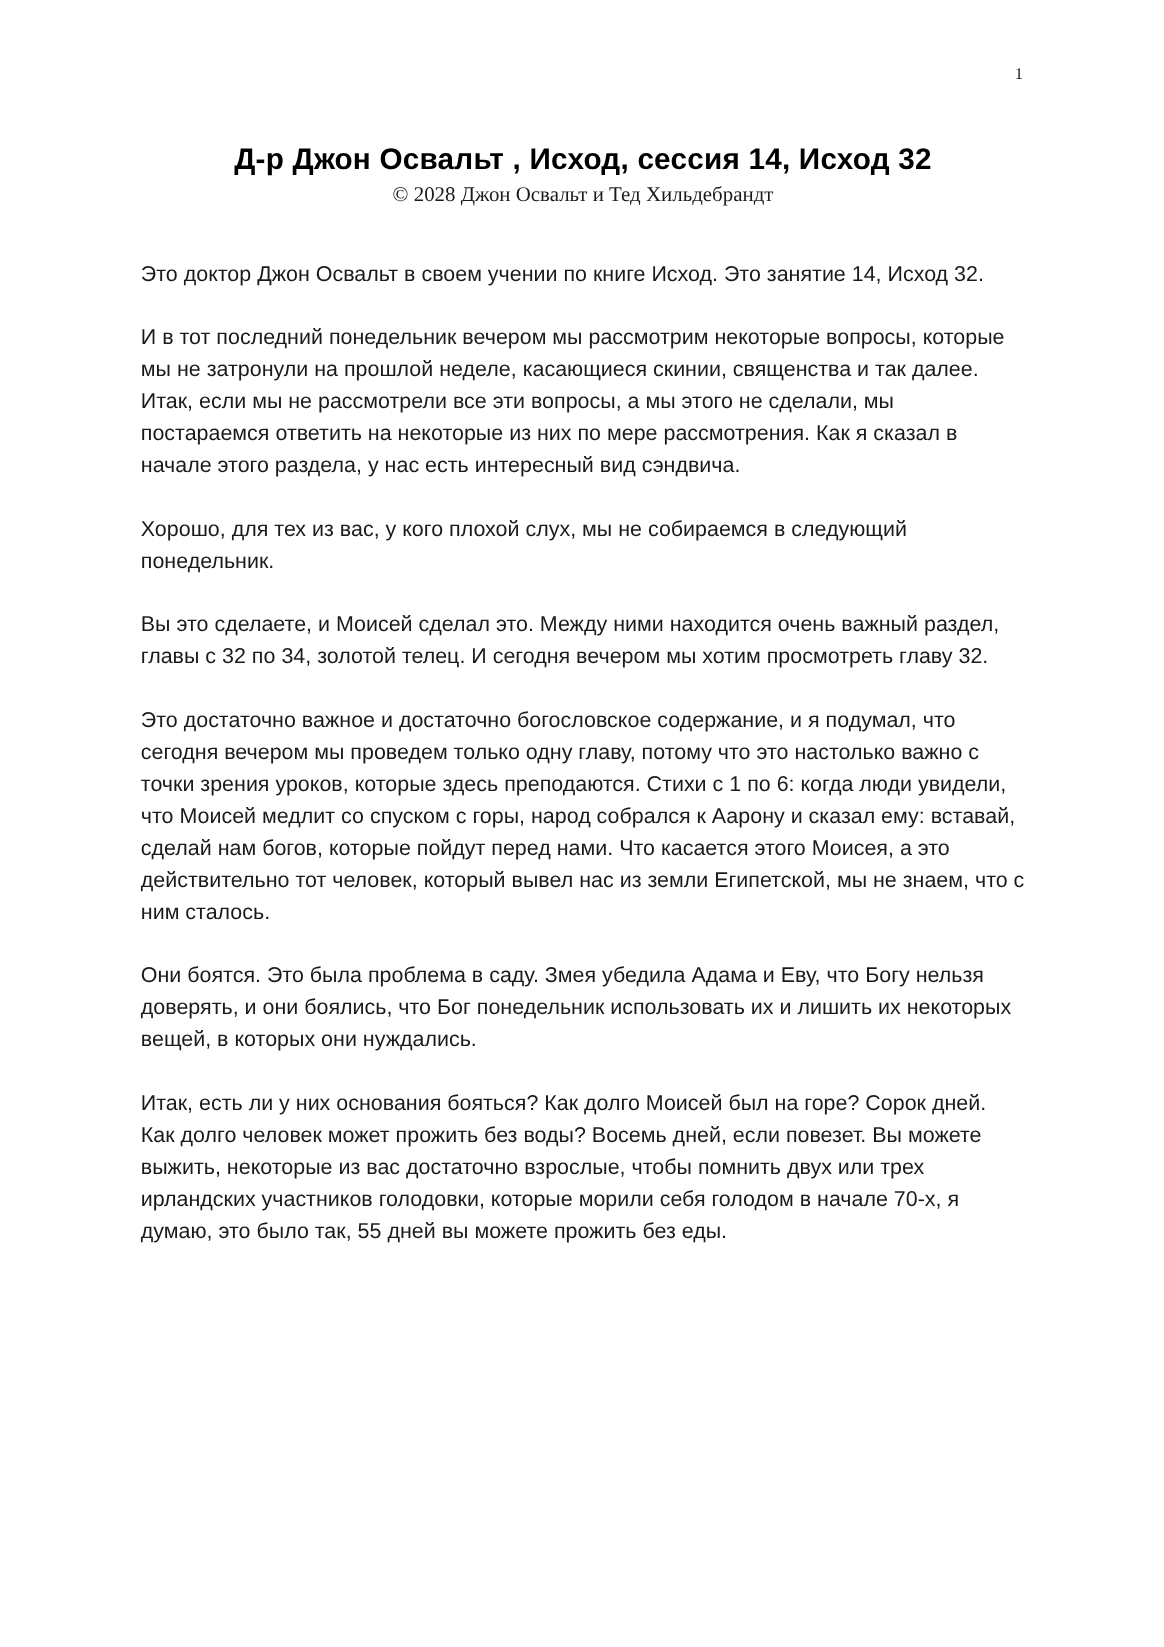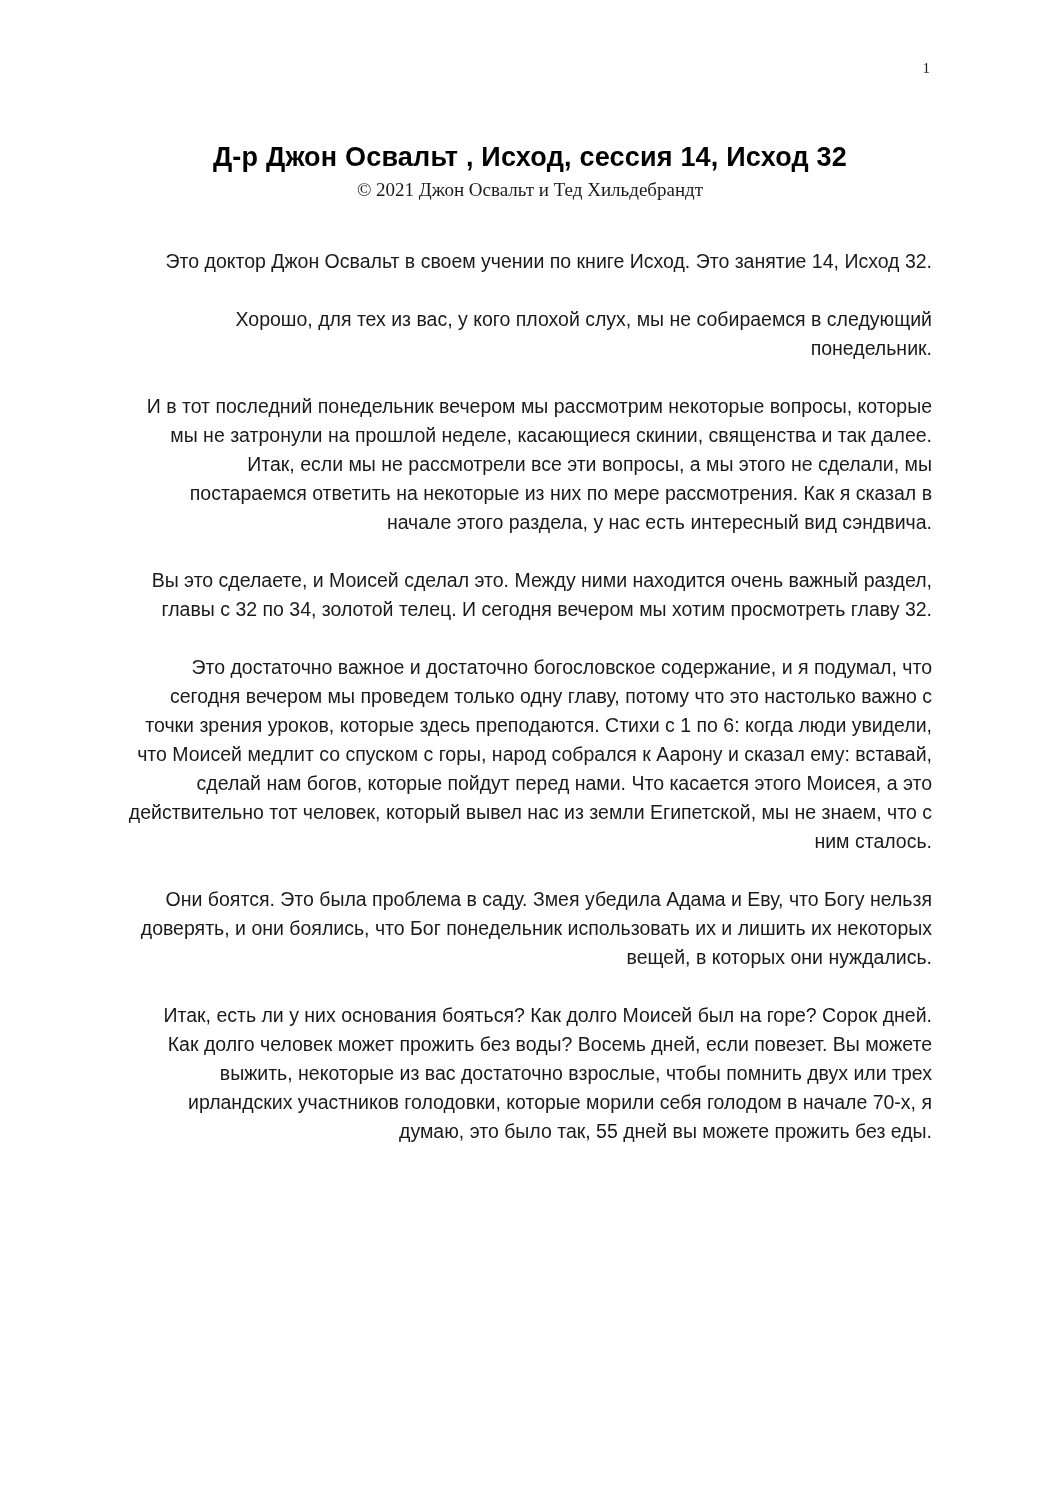--- a/index.html
+++ b/index.html
@@ -29,53 +29,53 @@
   .content {
     position: absolute;
     top: 130px;
     left: 128px;
     width: 804px;
   }
   .doc-title {
     font-size: 27px;
     font-weight: bold;
     text-align: center;
-    margin: 12px 0 6px 0;
+    margin: 0 0 6px 0;
     color: #000000;
     letter-spacing: 0.2px;
   }
   .doc-subtitle {
     font-family: "Liberation Serif", serif;
     font-size: 19px;
     text-align: center;
     margin: 0 0 46px 0;
     color: #1a1a1a;
   }
   .paragraphs .paragraph {
     font-size: 19.5px;
     line-height: 29px;
     margin: 0 0 29px 0;
     color: #1a1a1a;
-    text-align: right;
+    text-align: left;
   }
 </style>
 </head>
 <body>
 
 <div class="page">
   <div class="page-number">1</div>
 
   <div class="content">
     <h1 class="doc-title">Д-р Джон Освальт , Исход, сессия 14, Исход 32</h1>
 
-    <div class="doc-subtitle">© 2021 Джон Освальт и Тед Хильдебрандт</div>
+    <div class="doc-subtitle">© 2028 Джон Освальт и Тед Хильдебрандт</div>
 
     <div class="paragraphs">
         <p class="paragraph">Это доктор Джон Освальт в своем учении по книге Исход. Это занятие 14, Исход 32.</p>
+        <p class="paragraph">И в тот последний понедельник вечером мы рассмотрим некоторые вопросы, которые мы не затронули на прошлой неделе, касающиеся скинии, священства и так далее. Итак, если мы не рассмотрели все эти вопросы, а мы этого не сделали, мы постараемся ответить на некоторые из них по мере рассмотрения. Как я сказал в начале этого раздела, у нас есть интересный вид сэндвича.</p>
         <p class="paragraph">Хорошо, для тех из вас, у кого плохой слух, мы не собираемся в следующий понедельник.</p>
-        <p class="paragraph">И в тот последний понедельник вечером мы рассмотрим некоторые вопросы, которые мы не затронули на прошлой неделе, касающиеся скинии, священства и так далее. Итак, если мы не рассмотрели все эти вопросы, а мы этого не сделали, мы постараемся ответить на некоторые из них по мере рассмотрения. Как я сказал в начале этого раздела, у нас есть интересный вид сэндвича.</p>
         <p class="paragraph">Вы это сделаете, и Моисей сделал это. Между ними находится очень важный раздел, главы с 32 по 34, золотой телец. И сегодня вечером мы хотим просмотреть главу 32.</p>
         <p class="paragraph">Это достаточно важное и достаточно богословское содержание, и я подумал, что сегодня вечером мы проведем только одну главу, потому что это настолько важно с точки зрения уроков, которые здесь преподаются. Стихи с 1 по 6: когда люди увидели, что Моисей медлит со спуском с горы, народ собрался к Аарону и сказал ему: вставай, сделай нам богов, которые пойдут перед нами. Что касается этого Моисея, а это действительно тот человек, который вывел нас из земли Египетской, мы не знаем, что с ним сталось.</p>
         <p class="paragraph">Они боятся. Это была проблема в саду. Змея убедила Адама и Еву, что Богу нельзя доверять, и они боялись, что Бог понедельник использовать их и лишить их некоторых вещей, в которых они нуждались.</p>
         <p class="paragraph">Итак, есть ли у них основания бояться? Как долго Моисей был на горе? Сорок дней. Как долго человек может прожить без воды? Восемь дней, если повезет. Вы можете выжить, некоторые из вас достаточно взрослые, чтобы помнить двух или трех ирландских участников голодовки, которые морили себя голодом в начале 70-х, я думаю, это было так, 55 дней вы можете прожить без еды.</p>
       </div>
   </div>
 </div>
 
 </body></html>

